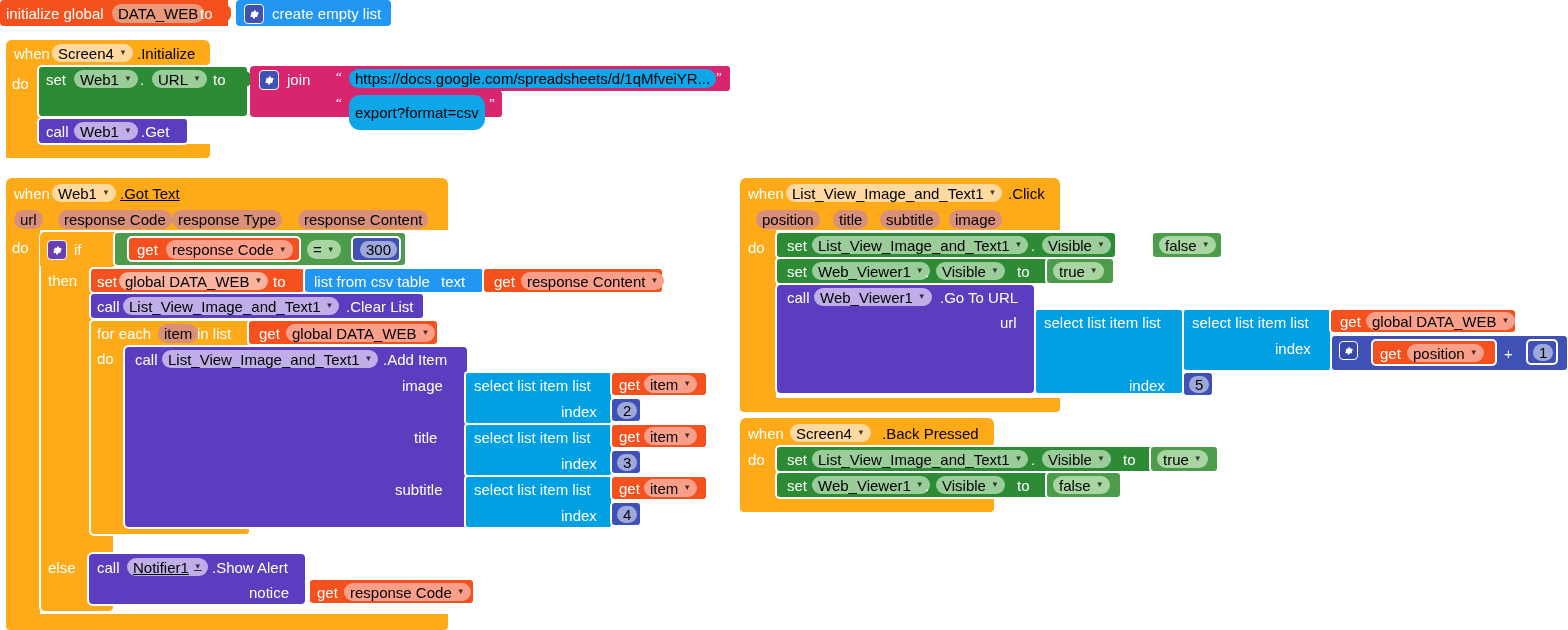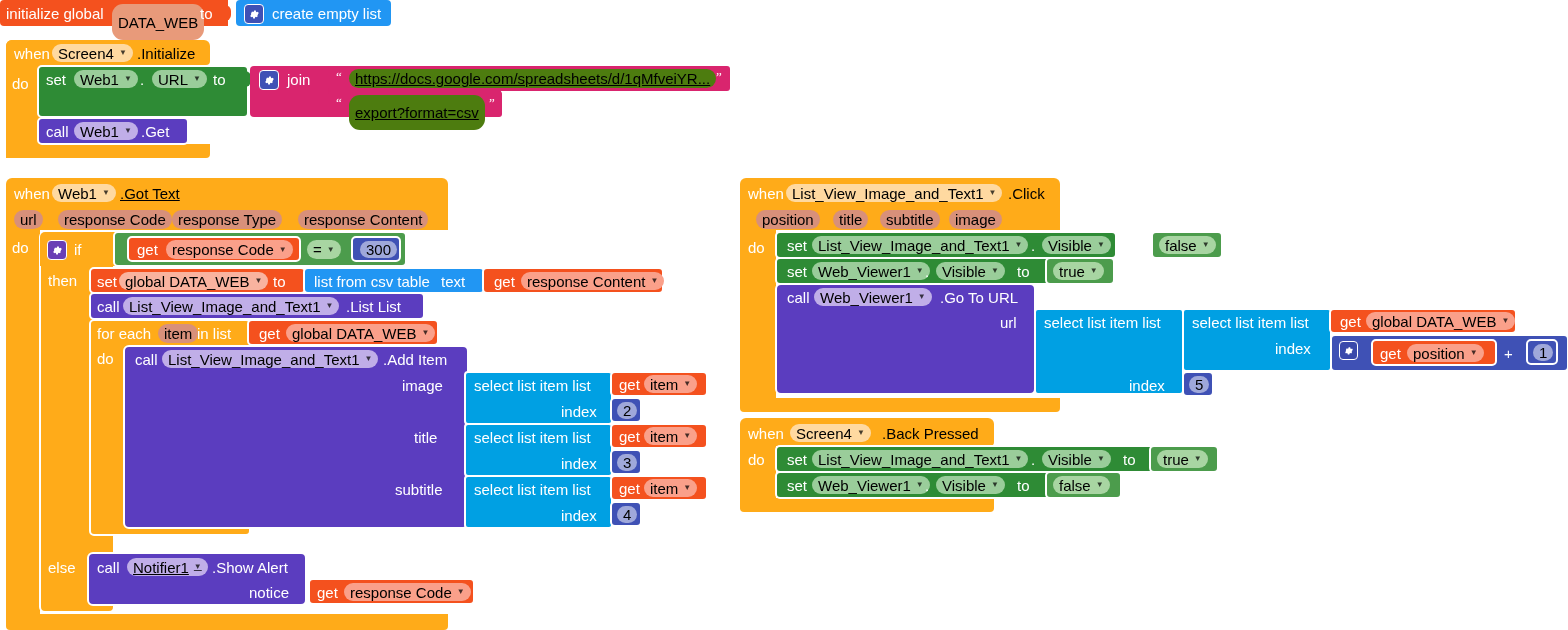--- a/index.html
+++ b/index.html
@@ -31,21 +31,21 @@
   .fld{position:absolute;border-radius:11px;display:flex;align-items:center;
        padding:0 6px;white-space:nowrap;font-size:15px;color:#000;box-sizing:border-box;}
   .fld .tri{margin-left:5px;font-size:8px;opacity:.72;line-height:1;}
   .f-varname {background:#E89A7A;}
   .f-light   {background:#FFD9A0;}
   .f-getname {background:#FAA08A;}
   .f-getname2{background:#F9B39F;}
   .f-purple  {background:#C0AEE8;}
   .f-green   {background:#9ACD9A;}
   .f-greenl  {background:#A8D5A2;}
-  .f-pink    {background:#4d7c0f;text-decoration:underline;}
+  .f-pink    {background:#0ea5e9;}
   .f-param   {background:#D8907A;}
   .f-numlite {background:#9FA8DA;}
 
   
   .gear{position:absolute;border-radius:4px;background:#3F51B5;
         border:1px solid #ffffff;display:flex;align-items:center;justify-content:center;}
   .gear svg{display:block;}
   .gear.blue{background:#3949AB;}
 
   
@@ -55,21 +55,21 @@
   .quote{position:absolute;color:#fff;font-size:13px;font-family:"Liberation Serif",serif;}
 
   
   .ol{outline:2px solid #ffffff;outline-offset:-1px;}
 </style>
 </head>
 <body>
 
 <div class="blk c-var" style="left:0px;top:0px;width:228px;height:26px;border-radius:4px 0 0 4px;"></div>
 <div class="lbl w" style="left:6px;top:6px;">initialize global</div>
-<div class="fld f-varname" style="left:112px;top:4px;height:36px;">DATA_WEB</div>
+<div class="fld f-varname" style="left:112px;top:4px;height:19px;">DATA_WEB</div>
 <div class="lbl w" style="left:200px;top:6px;">to</div>
 <div class="plug" style="left:224px;top:5px;background:#F4511E;"></div>
 
 <div class="blk c-list" style="left:236px;top:0px;width:155px;height:26px;border-radius:4px;"></div>
 <div class="gear" style="left:244px;top:4px;width:18px;height:18px;">
   <svg width="11" height="11" viewBox="0 0 24 24">
       <path fill="#fff" d="M12 8a4 4 0 100 8 4 4 0 000-8zm0 6a2 2 0 110-4 2 2 0 010 4z"></path>
       <path fill="#fff" d="M19.4 13a7.6 7.6 0 000-2l2-1.6-2-3.4-2.4 1a7.6 7.6 0 00-1.7-1L14.9 3h-3.8l-.4 2.6c-.6.2-1.2.6-1.7 1l-2.4-1-2 3.4L4.6 11a7.6 7.6 0 000 2l-2 1.6 2 3.4 2.4-1c.5.4 1.1.8 1.7 1l.4 2.6h3.8l.4-2.6c.6-.2 1.2-.6 1.7-1l2.4 1 2-3.4-2-1.6z"></path>
     </svg>
 </div>
@@ -186,21 +186,21 @@
   <span>response Content</span>
   <span class="tri">▼</span>
 </div>
 
 <div class="blk c-proc ol" style="left:90px;top:293px;width:334px;height:26px;border-radius:4px;"></div>
 <div class="lbl w" style="left:97px;top:299px;">call</div>
 <div class="fld f-purple" style="left:123px;top:297px;height:18px;">
   <span>List_View_Image_and_Text1</span>
   <span class="tri">▼</span>
 </div>
-<div class="lbl w" style="left:346px;top:299px;">.List List</div>
+<div class="lbl w" style="left:346px;top:299px;">.Clear List</div>
 
 <div class="blk c-ctrl ol" style="left:90px;top:320px;width:160px;height:215px;border-radius:4px;"></div>
 <div class="lbl w" style="left:97px;top:326px;">for each</div>
 <div class="fld f-param" style="left:158px;top:324px;height:19px;">item</div>
 <div class="lbl w" style="left:197px;top:326px;">in list</div>
 <div class="blk c-var ol" style="left:248px;top:320px;width:190px;height:25px;border-radius:4px;"></div>
 <div class="lbl w" style="left:259px;top:326px;">get</div>
 <div class="fld f-getname" style="left:286px;top:324px;height:18px;">
   <span>global DATA_WEB</span>
   <span class="tri">▼</span>

